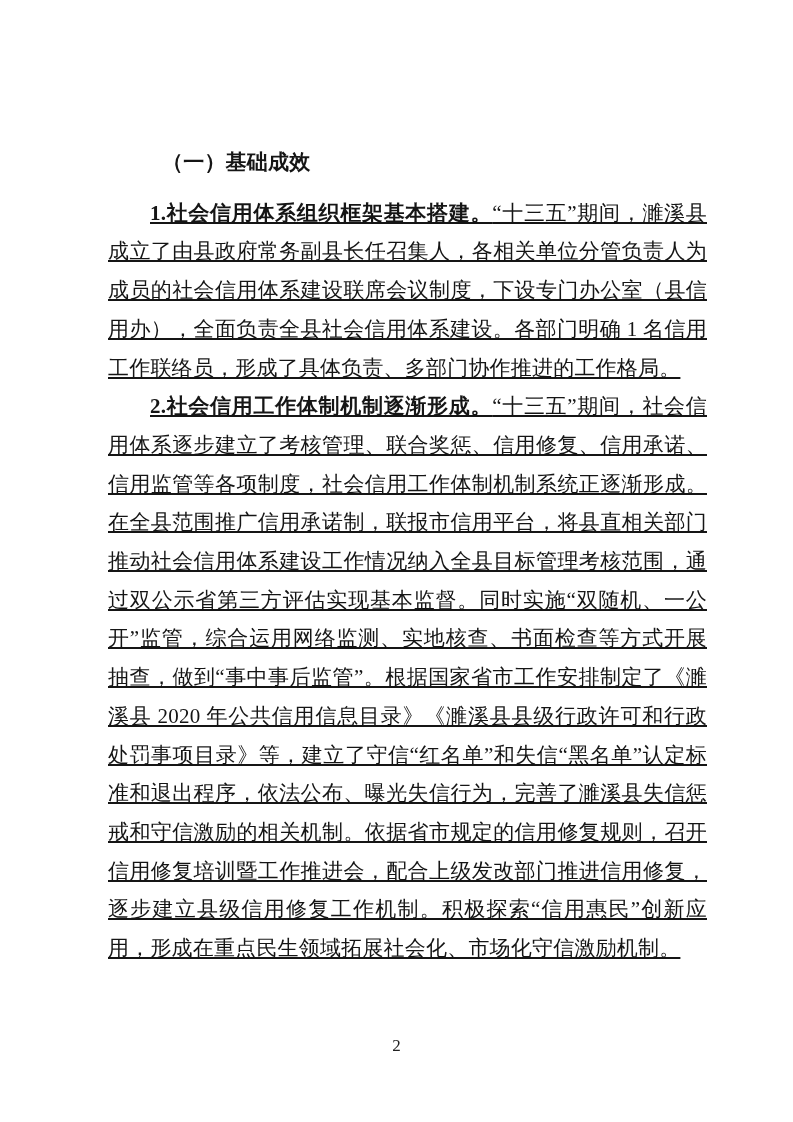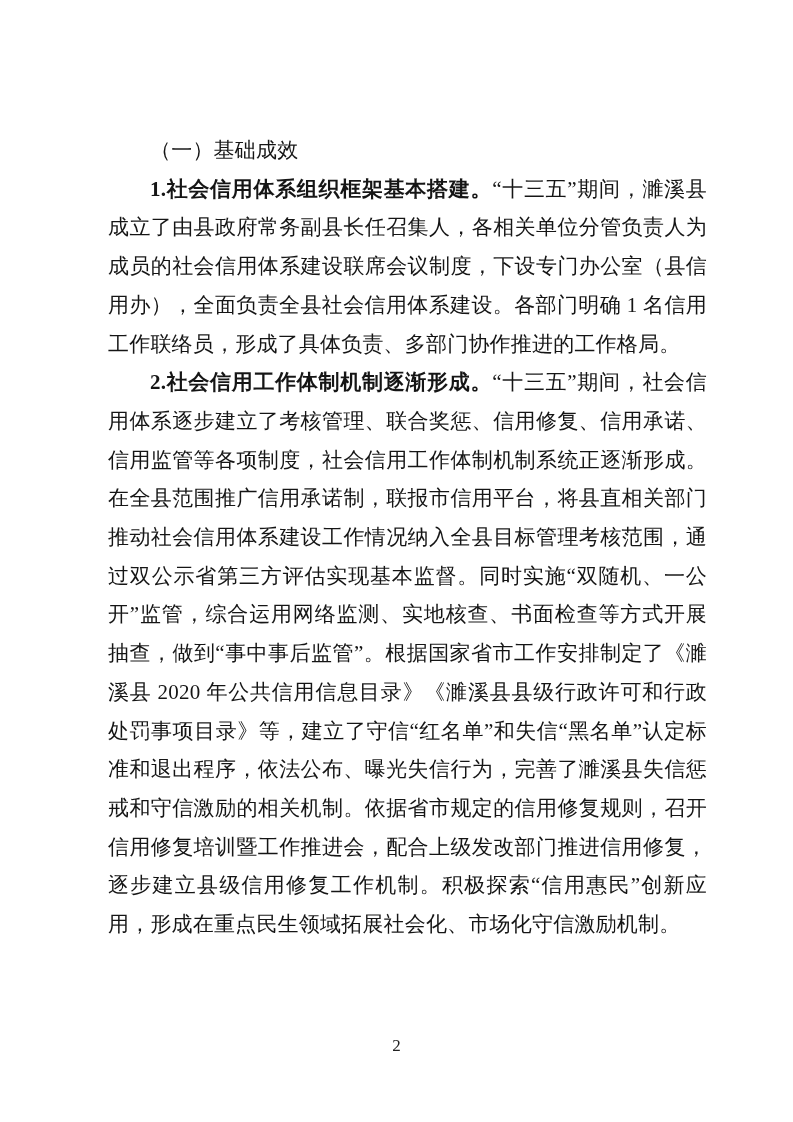--- a/index.html
+++ b/index.html
@@ -27,27 +27,28 @@
     top: 131px;
     width: 599px;
     font-size: 21px;
     line-height: 38.7px;
     color: #151515;
     text-align: justify;
     text-justify: inter-character;
     letter-spacing: 0.2px;
   }
   .heading {
-    margin: 0;
+    margin: 12px;
     text-indent: 2em;
-    font-weight: normal;
+    font-weight: bold;
   }
   .para {
     margin: 0;
     text-indent: 2em;
+    text-decoration: underline;
   }
   .lead {
     font-weight: bold;
   }
   .footer {
     position: absolute;
     left: 0;
     top: 1035px;
     width: 793px;
     text-align: center;

